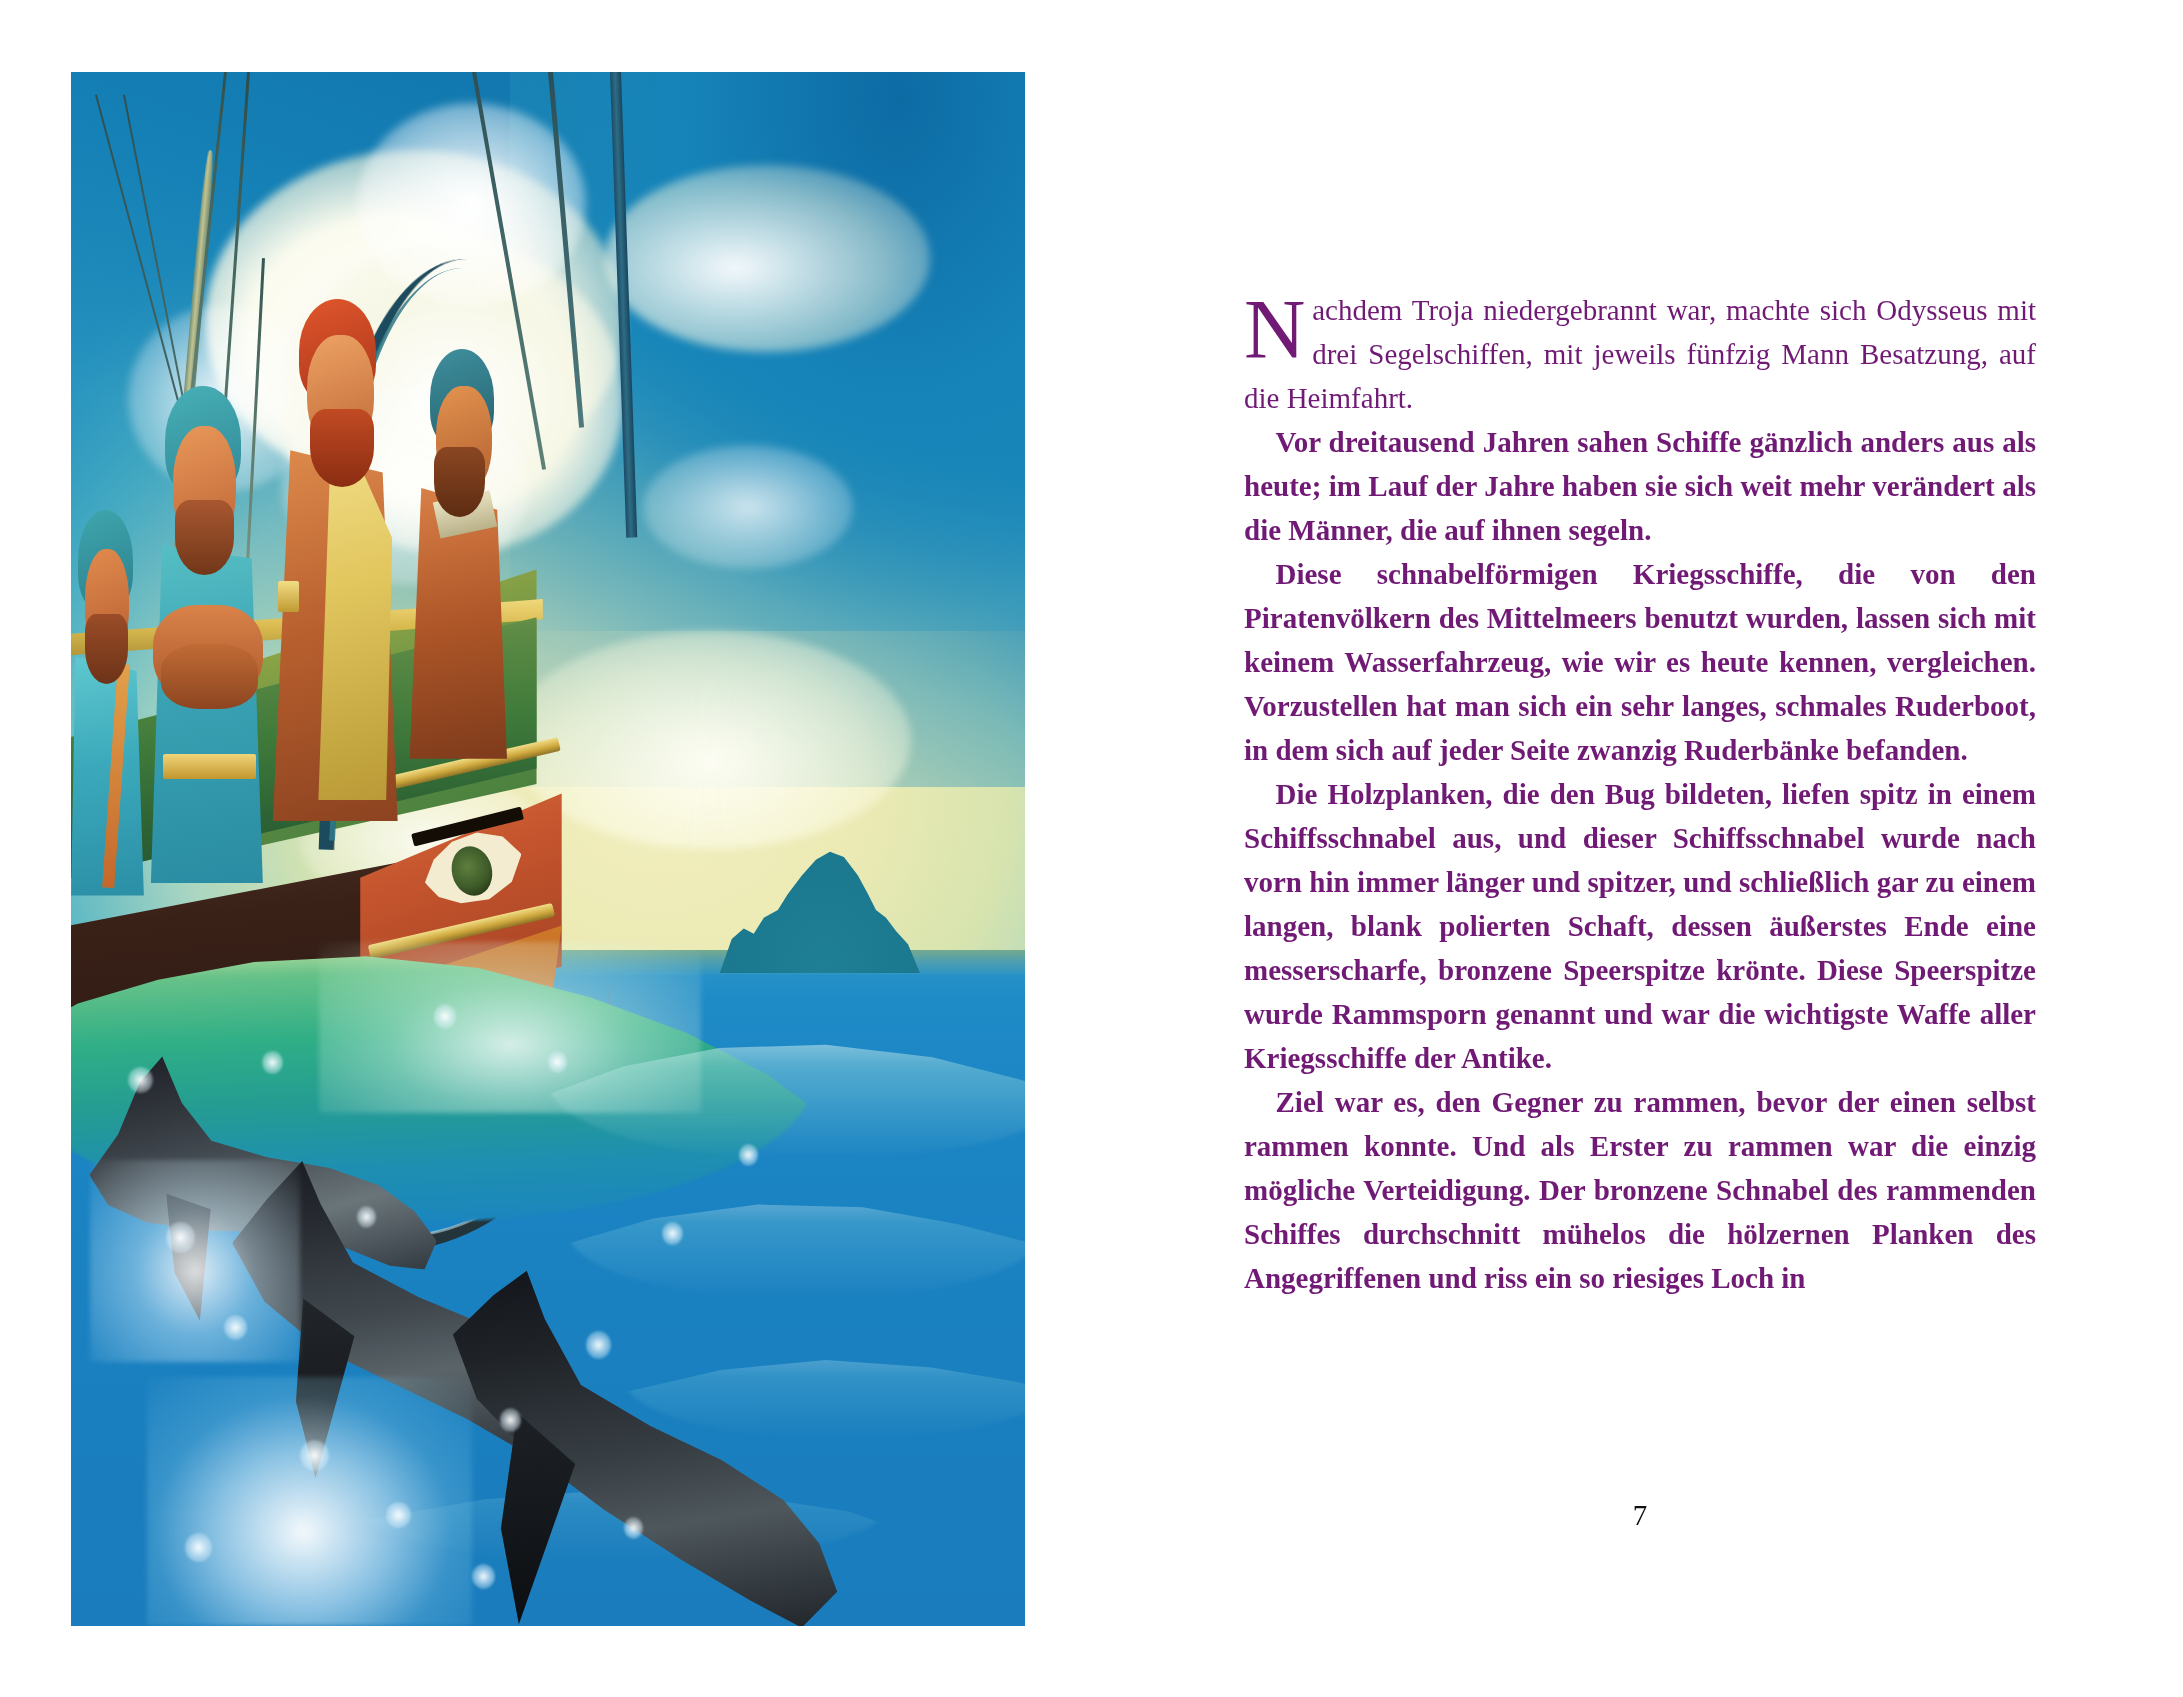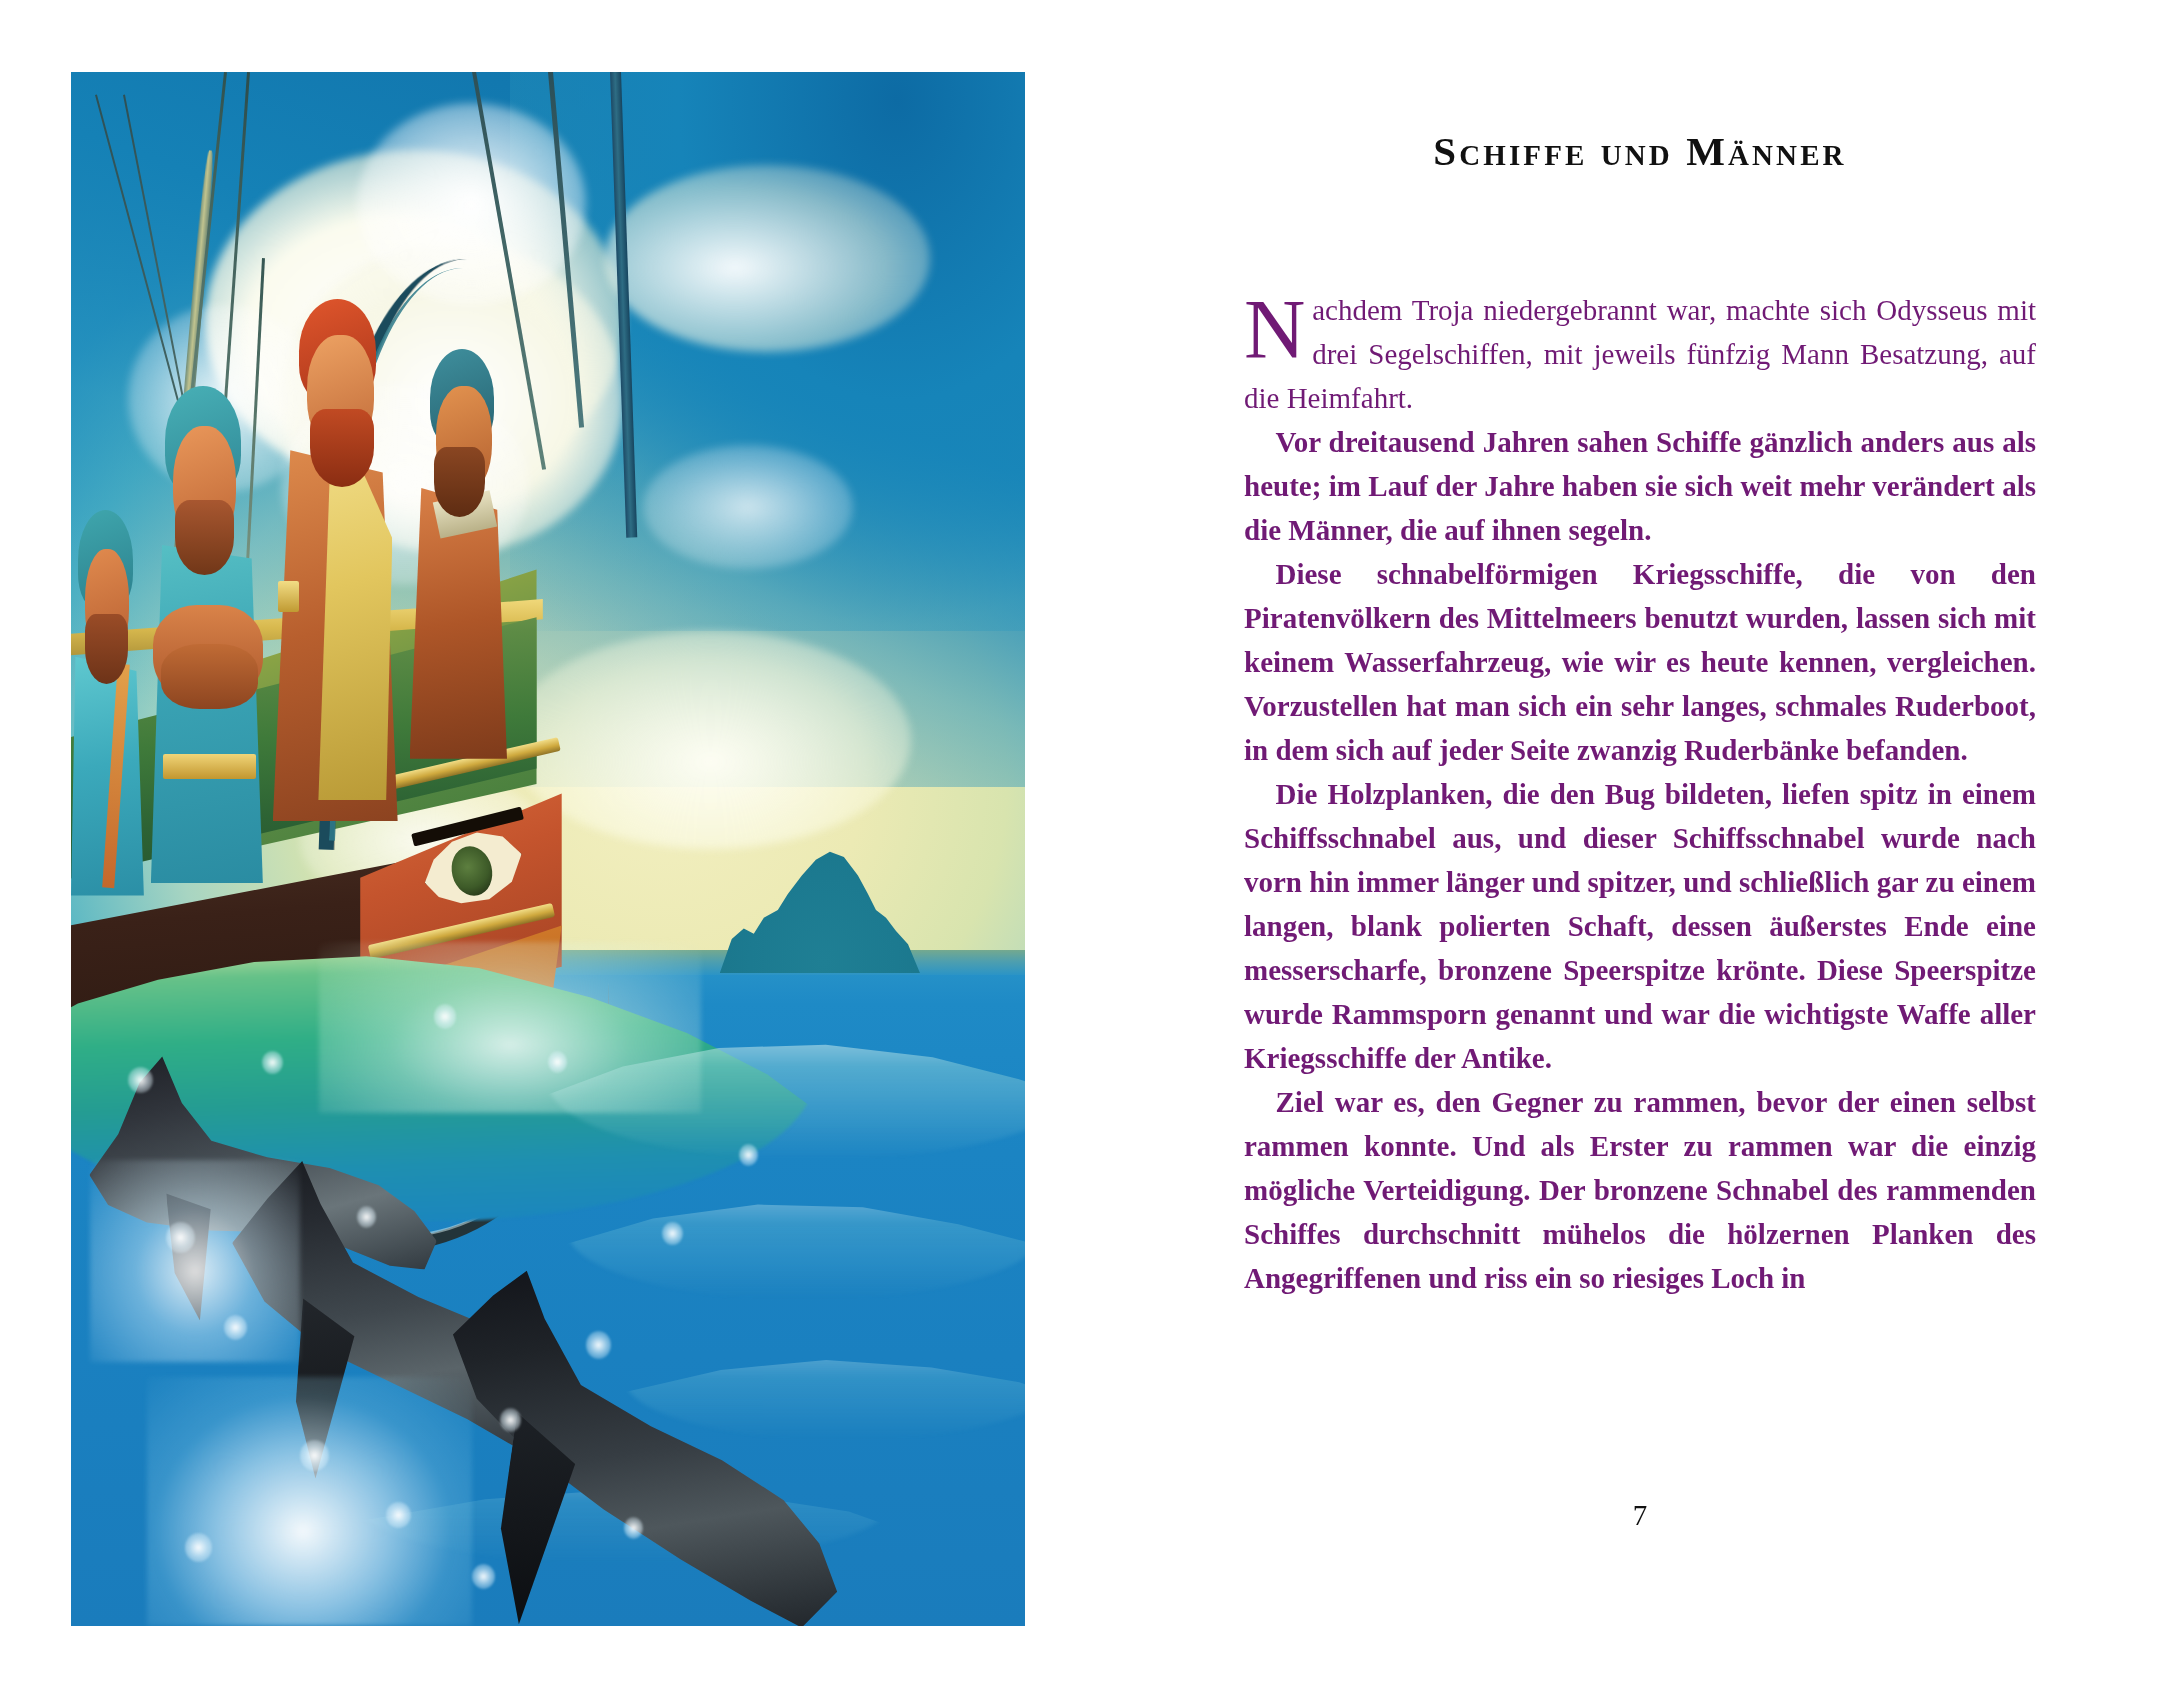--- a/index.html
+++ b/index.html
@@ -511,21 +511,20 @@
       <div class="spray" style="left:12%; top:94%; width:2.8%; height:1.9%;"></div>
       <div class="spray" style="left:30%; top:73%; width:2%;   height:1.4%;"></div>
       <div class="spray" style="left:42%; top:96%; width:2.4%; height:1.6%;"></div>
       <div class="spray" style="left:58%; top:93%; width:2%;   height:1.4%;"></div>
 
     </div>
   </div>
 
   <div class="text-page">
 
-    <h1 class="chapter-title">Schiffe und Männer</h1>
 
     <div class="body-col">
       <p class="first">Nachdem Troja niedergebrannt war, machte sich Odysseus mit drei Segelschiffen, mit jeweils fünfzig Mann Besatzung, auf die Heimfahrt.</p>
       <p class="indent">Vor dreitausend Jahren sahen Schiffe gänzlich anders aus als heute; im Lauf der Jahre haben sie sich weit mehr verändert als die Männer, die auf ihnen segeln.</p>
       <p class="indent">Diese schnabelförmigen Kriegsschiffe, die von den Piratenvölkern des Mittelmeers benutzt wurden, lassen sich mit keinem Wasserfahrzeug, wie wir es heute kennen, vergleichen. Vorzustellen hat man sich ein sehr langes, schmales Ruderboot, in dem sich auf jeder Seite zwanzig Ruderbänke befanden.</p>
       <p class="indent">Die Holzplanken, die den Bug bildeten, liefen spitz in einem Schiffsschnabel aus, und dieser Schiffsschnabel wurde nach vorn hin immer länger und spitzer, und schließlich gar zu einem langen, blank polierten Schaft, dessen äußerstes Ende eine messerscharfe, bronzene Speerspitze krönte. Diese Speerspitze wurde Rammsporn genannt und war die wichtigste Waffe aller Kriegsschiffe der Antike.</p>
       <p class="indent">Ziel war es, den Gegner zu rammen, bevor der einen selbst rammen konnte. Und als Erster zu rammen war die einzig mögliche Verteidigung. Der bronzene Schnabel des rammenden Schiffes durchschnitt mühelos die hölzernen Planken des Angegriffenen und riss ein so riesiges Loch in</p>
     </div>
 
     <div class="page-number">7</div>

